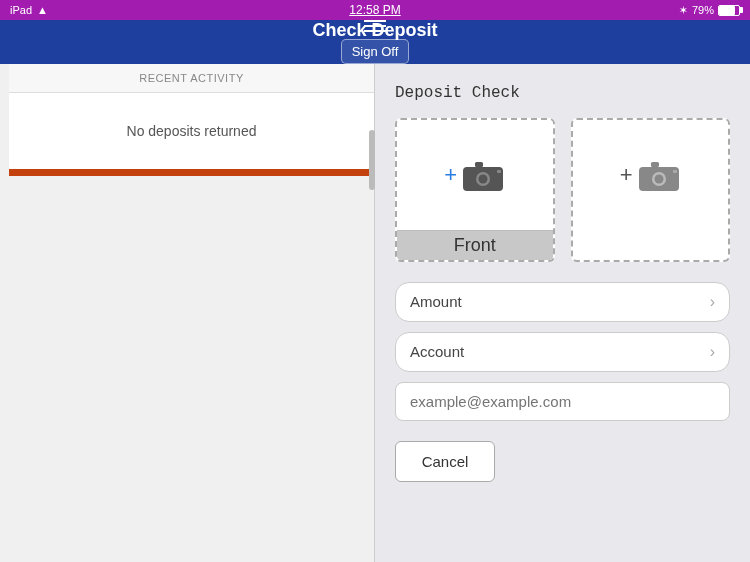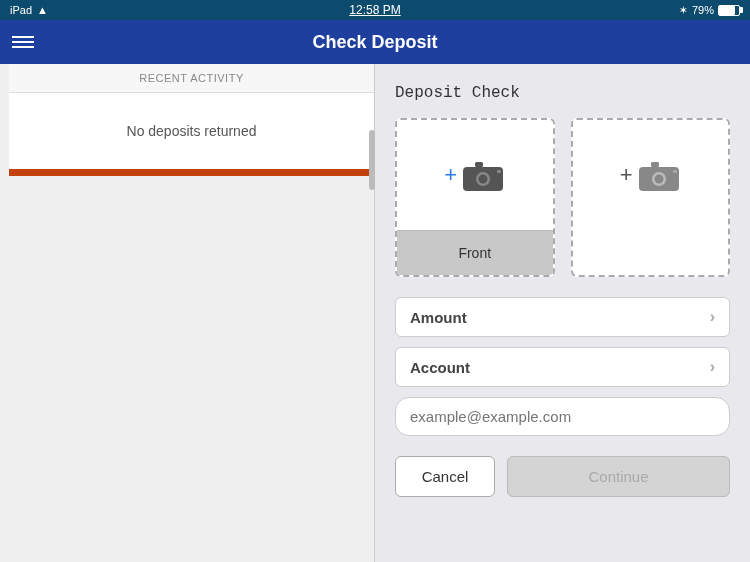--- a/index.html
+++ b/index.html
@@ -1,41 +1,42 @@
 <!DOCTYPE html>
 <html><head>
   <meta charset="utf-8">
   <style>
     * { box-sizing: border-box; margin: 0; padding: 0; }
     body { width: 750px; height: 562px; font-family: -apple-system, 'Helvetica Neue', Arial, sans-serif; overflow: hidden; background: #e5e5ea; }
 
     
     .status-bar {
       height: 20px;
-      background: #0c4a6e;
+      background: #a21caf;
       display: flex;
       align-items: center;
       justify-content: space-between;
       padding: 0 10px;
       color: white;
       font-size: 11px;
     }
     .status-left { display: flex; align-items: center; gap: 5px; }
     .status-center { position: absolute; left: 50%; transform: translateX(-50%); font-size: 12px; color: white; text-decoration: underline; }
     .status-right { display: flex; align-items: center; gap: 4px; font-size: 11px; }
 
     
     .nav-bar {
       height: 44px;
       background: #1e3f9e;
       display: flex;
       align-items: center;
       justify-content: space-between;
       padding: 0 12px;
       position: relative;
+      flex-direction: column;
     }
     .nav-menu-icon { color: white; font-size: 20px; cursor: pointer; display: flex; flex-direction: column; gap: 3px; }
     .nav-menu-icon span { display: block; width: 22px; height: 2px; background: white; }
     .nav-title { color: white; font-size: 18px; font-weight: bold; position: absolute; left: 50%; transform: translateX(-50%); }
     .nav-sign-off {
       color: white;
       font-size: 13px;
       border: 1px solid rgba(255,255,255,0.5);
       padding: 4px 10px;
       border-radius: 5px;
@@ -136,51 +137,50 @@
     .plus-sign {
       font-size: 22px;
       color: #2a7de1;
       font-weight: 300;
     }
     .camera-svg { width: 44px; height: 36px; }
     .photo-label {
       width: 100%;
       background: #c8c8c8;
       text-align: center;
-      padding: 14px 0;
-      font-size: 14px;
+      padding: 4px 0;
+      font-size: 18px;
       color: #333;
       border-top: 1px solid #bbb;
     }
 
     
     .form-field {
       background: white;
       border: 1px solid #ccc;
-      border-radius: 6px;
-      display: flex;
-      align-items: flex-end;
+      border-radius: 14px;
+      display: flex;
+      align-items: flex-start;
       justify-content: space-between;
       padding: 10px 14px;
       margin-bottom: 10px;
       cursor: pointer;
-      font-weight: bold;
     }
     .form-field-label {
       font-size: 15px;
       color: #444;
     }
     .chevron {
       font-size: 16px;
       color: #aaa;
     }
     .email-field {
       background: white;
       border: 1px solid #ccc;
-      border-radius: 14px;
+      border-radius: 8px;
       display: flex;
       justify-content: space-between;
       padding: 10px 14px;
       margin-bottom: 20px;
     }
     .email-input {
       border: none;
       outline: none;
       font-size: 15px;
       color: #444;
@@ -237,20 +237,21 @@
   </div>
 </div>
 
 <div class="nav-bar">
   <div class="nav-menu-icon">
     <span></span>
     <span></span>
     <span></span>
   </div>
   <span class="nav-title">Check Deposit</span>
+  <button class="nav-sign-off">Sign Off</button>
 </div>
 
 <div class="main-content">
 
   <div class="left-panel">
     <div class="recent-activity-header">RECENT ACTIVITY</div>
     <div class="no-deposits">No deposits returned</div>
   </div>
 
   <div class="scroll-indicator" style="position:absolute;left:369px;top:160px;"></div>
@@ -301,17 +302,16 @@
       <span class="form-field-label">Account</span>
       <span class="chevron">›</span>
     </div>
 
     <div class="email-field" style="position: relative;">
       <input class="email-input" type="email" placeholder="example@example.com" style="">
     </div>
 
     <div class="button-row">
       <button class="btn-cancel">Cancel</button>
-      <button class="btn-continue" disabled="">Continue</button>
     </div>
   </div>
 
 </div>
 
 </body></html>

